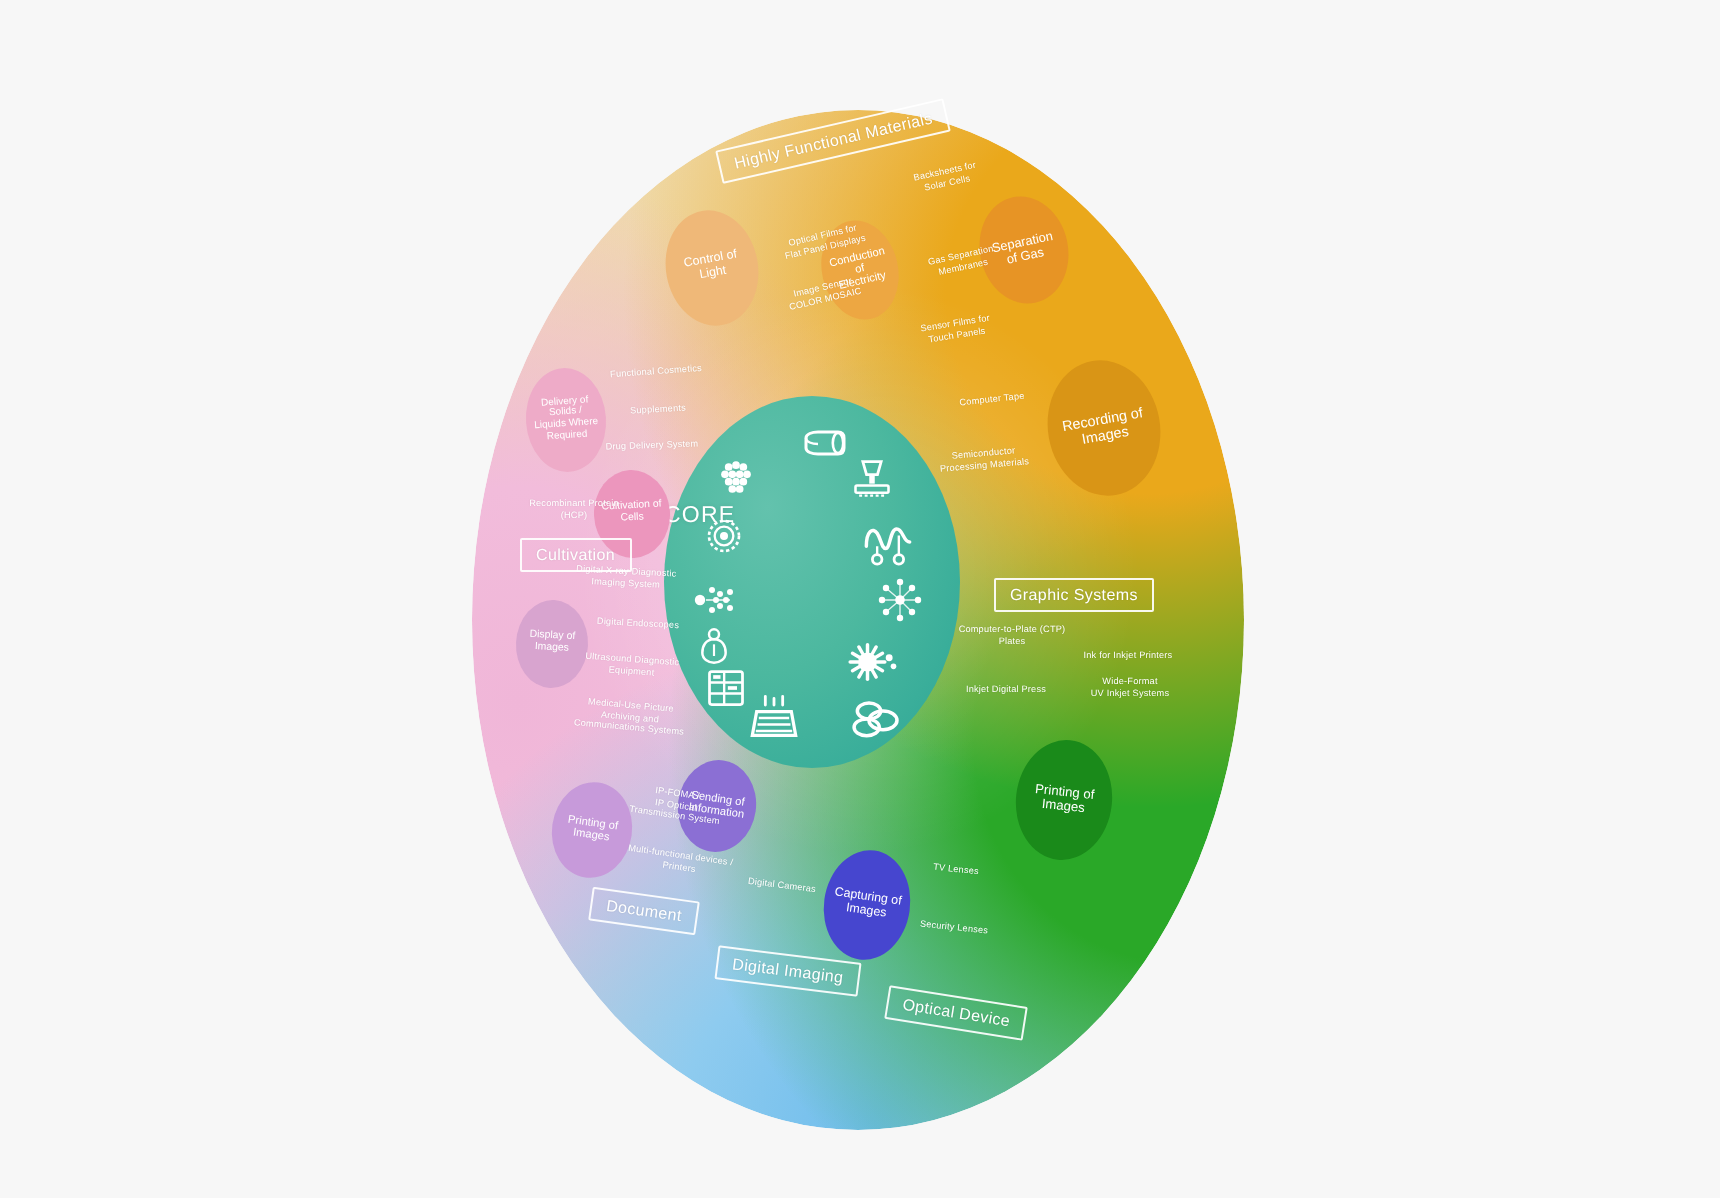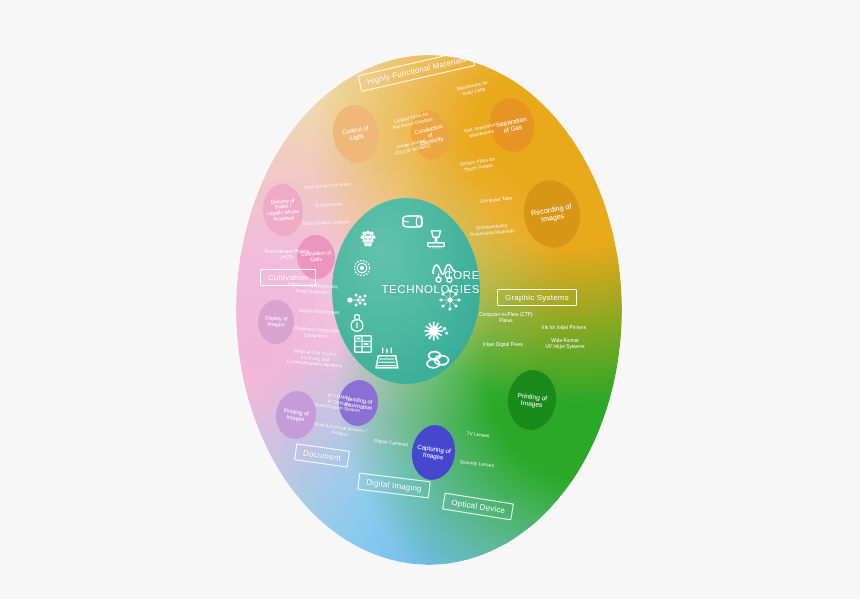--- a/index.html
+++ b/index.html
@@ -33,22 +33,22 @@
       radial-gradient(ellipse 52% 40% at 50% 45%, rgba(255,255,255,0.28) 0%, rgba(255,255,255,0) 70%);
   }
 
   
   .core-ellipse{
     position:absolute;left:332px;top:198px;width:148px;height:186px;
     border-radius:50%;
     background:radial-gradient(ellipse at 35% 30%, #63c2ad 0%, #4cb89f 45%, #3aae9a 75%, #2ba493 100%);
   }
   .core-label{
-    position:absolute;left:332px;top:268px;width:148px;
-    text-align:right;color:#fff;font-size:11.5px;letter-spacing:.6px;
+    position:absolute;left:332px;top:251px;width:148px;
+    text-align:left;color:#fff;font-size:11.5px;letter-spacing:.6px;
     line-height:14px;font-weight:400;
     text-shadow:0 0 2px rgba(0,0,0,.12);
   }
 
   
   .bubble{
     position:absolute;border-radius:50%;
     display:flex;align-items:center;justify-content:center;
     text-align:center;color:#fff;line-height:1.12;
     box-sizing:border-box;padding:2px;
@@ -81,21 +81,20 @@
 
   <div class="main-ellipse">
     <div class="grad-layer g1"></div>
     <div class="grad-layer g2"></div>
   </div>
 
   <div class="core-ellipse"></div>
 
   <div class="core-label">
     <div>CORE</div>
-    <div>TECHNOLOGIES</div>
   </div>
 
   <div id="icons-root">
       <div class="icon" style="left: 357px; top: 228px;">
         <svg width="22" height="22" viewBox="0 0 24 24">
           <circle cx="8" cy="6" r="2.1" fill="#ffffff"></circle>
           <circle cx="12" cy="5" r="2.1" fill="#ffffff"></circle>
           <circle cx="16" cy="6" r="2.1" fill="#ffffff"></circle>
           <circle cx="6" cy="10" r="2.1" fill="#ffffff"></circle>
           <circle cx="10" cy="10" r="2.1" fill="#ffffff"></circle>

